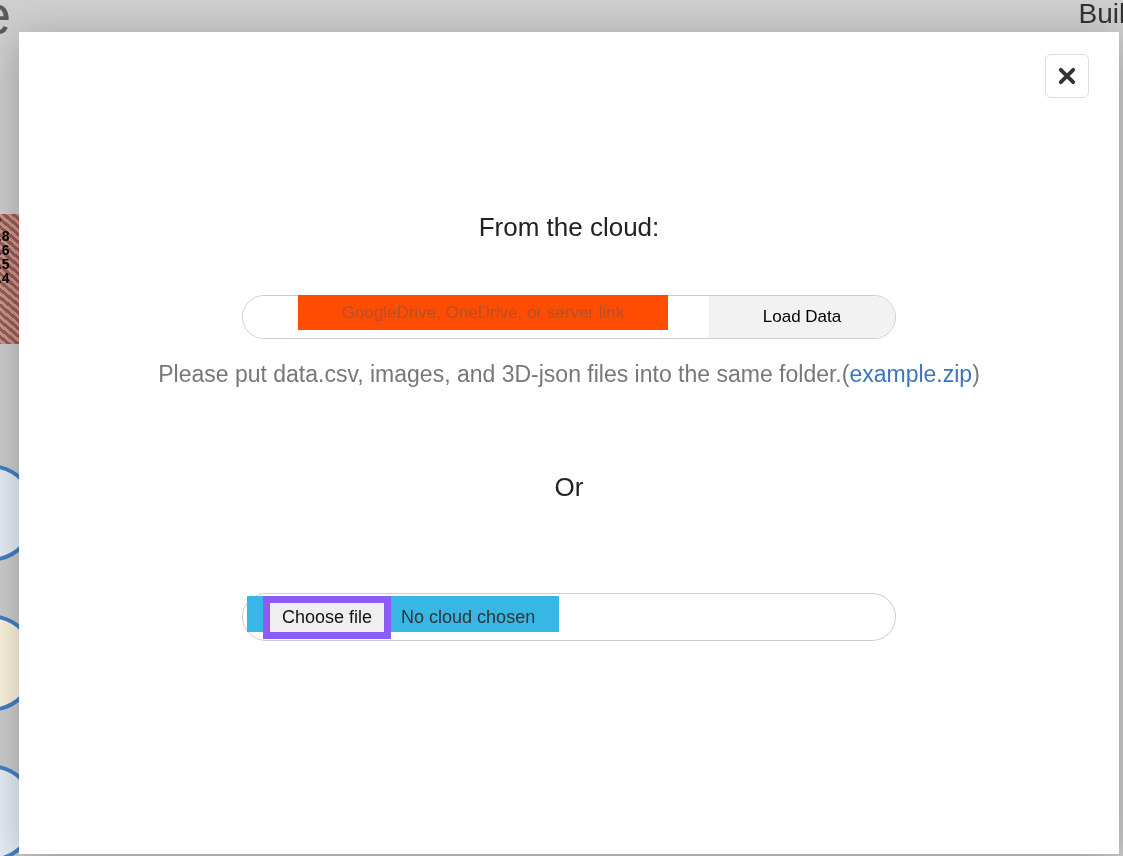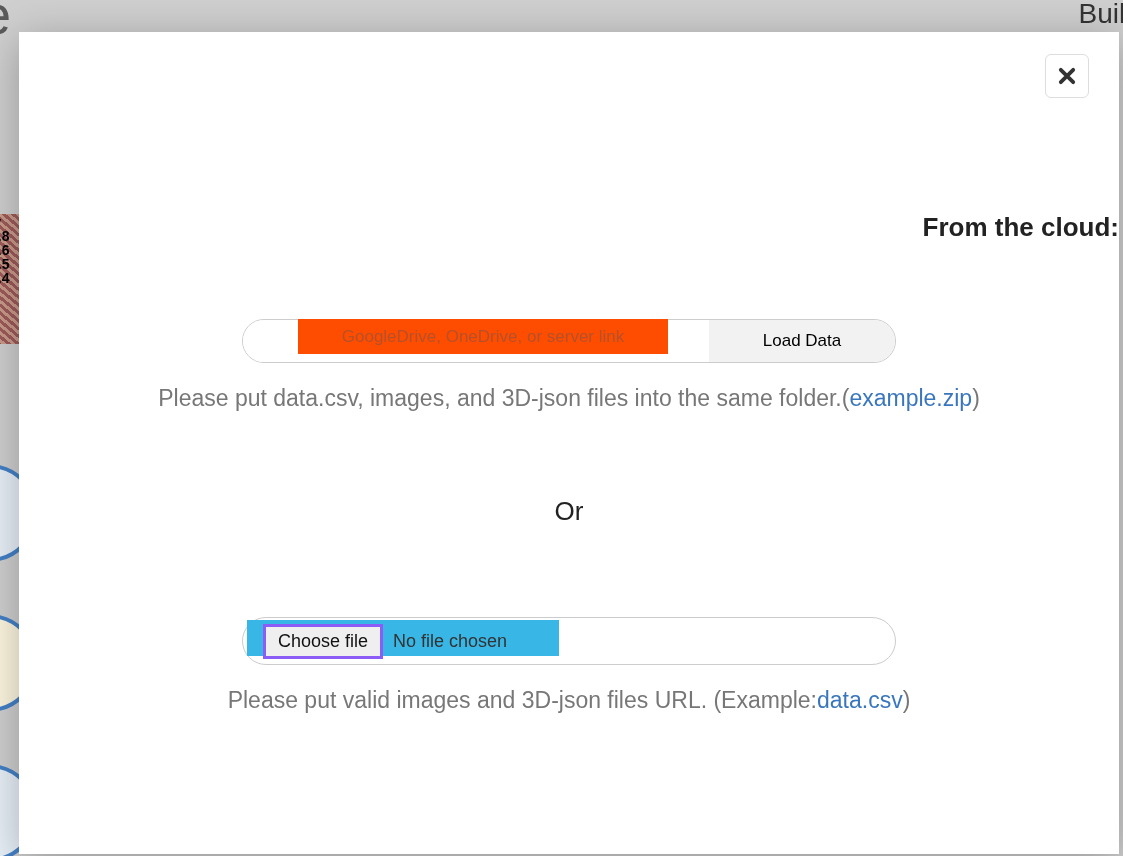--- a/index.html
+++ b/index.html
@@ -85,23 +85,22 @@
     }
     .close-btn svg { width: 18px; height: 18px; fill: #333; }
 
     .content {
       padding-top: 180px;
       text-align: center;
     }
     .section-title {
       font-size: 26px;
       color: #222;
-      margin-bottom: 76px;
-      font-weight: 700;
-      text-align: right;
+      margin-bottom: 52px;
+      font-weight: 400;
     }
     .or-title {
       font-size: 26px;
       color: #222;
       font-weight: 400;
       margin-top: 84px;
       margin-bottom: 90px;
       text-align: center;
     }
     .input-group {
@@ -176,21 +175,21 @@
       width: 312px; height: 36px;
       background: #38b7e6;
       z-index: 0;
     }
     .choose-file {
       position: relative;
       z-index: 1;
       margin-left: 12px;
       padding: 4px 12px;
       background: #efefef;
-      border: 3px solid #8b5cf6;
+      border: 7px solid #8b5cf6;
       font-size: 18px;
       color: #111;
       cursor: pointer;
     }
     .no-file {
       position: relative;
       z-index: 1;
       margin-left: 10px;
       font-size: 18px;
       color: #333;
@@ -231,20 +230,17 @@
 
     <div class="help-text">
       <span>Please put data.csv, images, and 3D-json files into the same folder.(</span><a href="#">example.zip</a><span>)</span>
     </div>
 
     <div class="or-title">Or</div>
 
     <div class="file-group">
       <div class="file-inner-highlight"></div>
       <button class="choose-file">Choose file</button>
-      <span class="no-file">No file chosen</span>
+      <span class="no-file">No cloud chosen</span>
     </div>
 
-    <div class="help-text">
-      <span>Please put valid images and 3D-json files URL. (Example:</span><a href="#">data.csv</a><span>)</span>
-    </div>
   </div>
 </div>
 
 </body></html>

